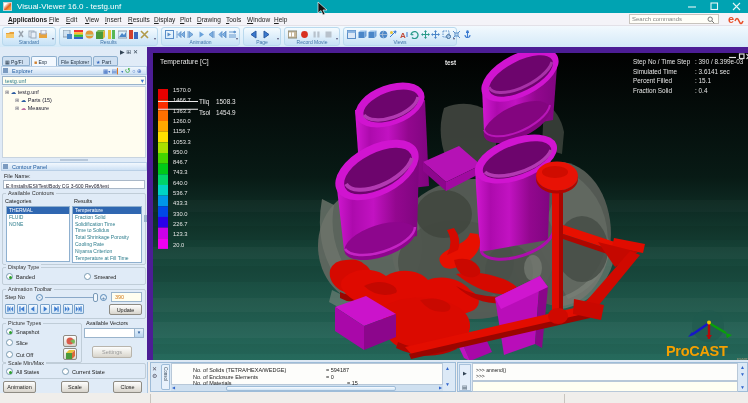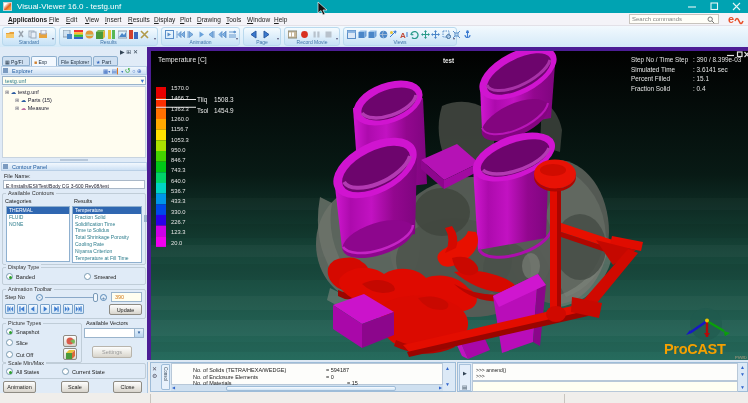--- a/index.html
+++ b/index.html
@@ -30,21 +30,21 @@
 #leftpanel { left:0; top:47px; width:148px; height:346px; background:#e0ebf7; border-right:1px solid #aac4de; }
 .lp-txt { position:absolute; font-size:5.5px; color:#222; }
 .grp { position:absolute; border:1px solid #c0cdd8; border-radius:2px; }
 .grplabel { position:absolute; font-size:5.5px; color:#333; background:#e0ebf7; padding:0 2px; }
 .btn { position:absolute; background:linear-gradient(#fdfdfd,#e8e6e0 60%,#d8d4cc); border:1px solid #8e8b83; border-radius:2px; font-size:5.5px; color:#222; text-align:center; }
 .radio { position:absolute; width:7px; height:7px; border-radius:50%; border:1px solid #7a9ab0; background:#fff; }
 .radio.sel::after { content:""; position:absolute; left:1.5px; top:1.5px; width:3px; height:3px; border-radius:50%; background:#2ca02c; }
 .rlabel { position:absolute; font-size:5.5px; color:#222; }
 
 
-#viewport { left:147px; top:47px; width:601px; height:314px; border:4px solid #4c1d95; background:#000; }
+#viewport { left:147px; top:47px; width:601px; height:314px; border:6px solid #4c1d95; background:#000; }
 
 
 #console1 { left:150px; top:362px; width:306px; height:30px; background:#dce9f6; border:1px solid #9ebcd8; }
 #console2 { left:457px; top:362px; width:291px; height:30px; background:#dce9f6; border:1px solid #9ebcd8; }
 .ctext { position:absolute; font-size:5.5px; color:#222; }
 #footer { left:0; top:393px; width:748px; height:10px; background:#f0eeeb; }
 </style>
 </head>
 <body>
 <div id="app">

